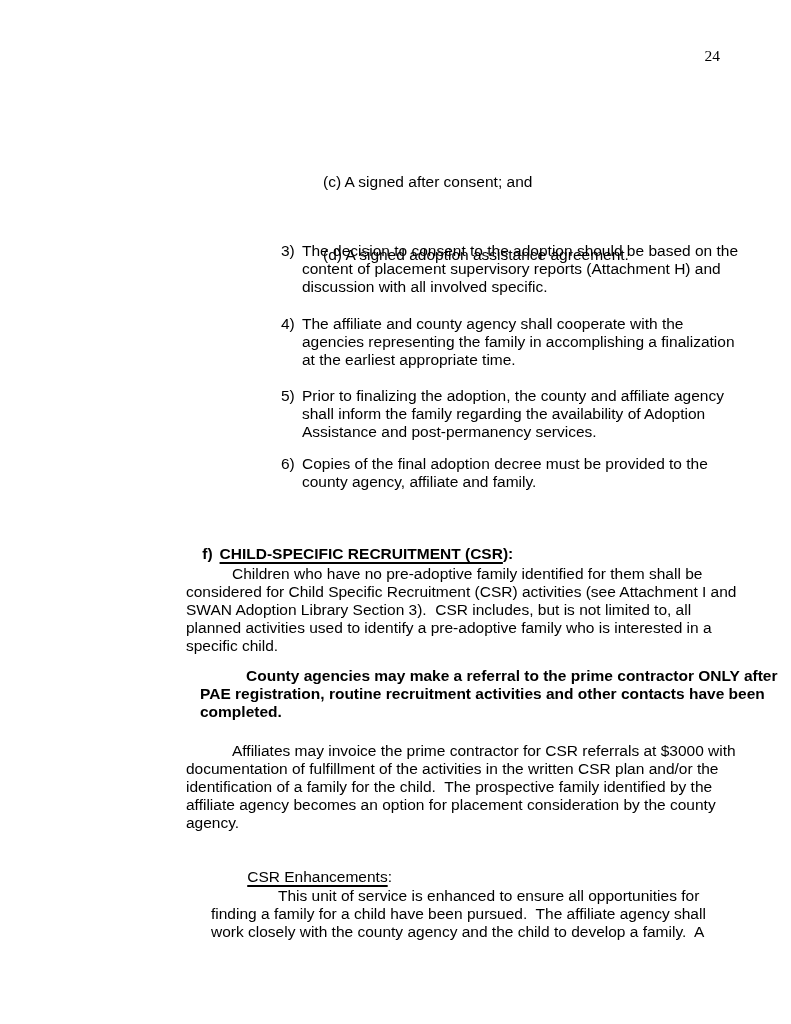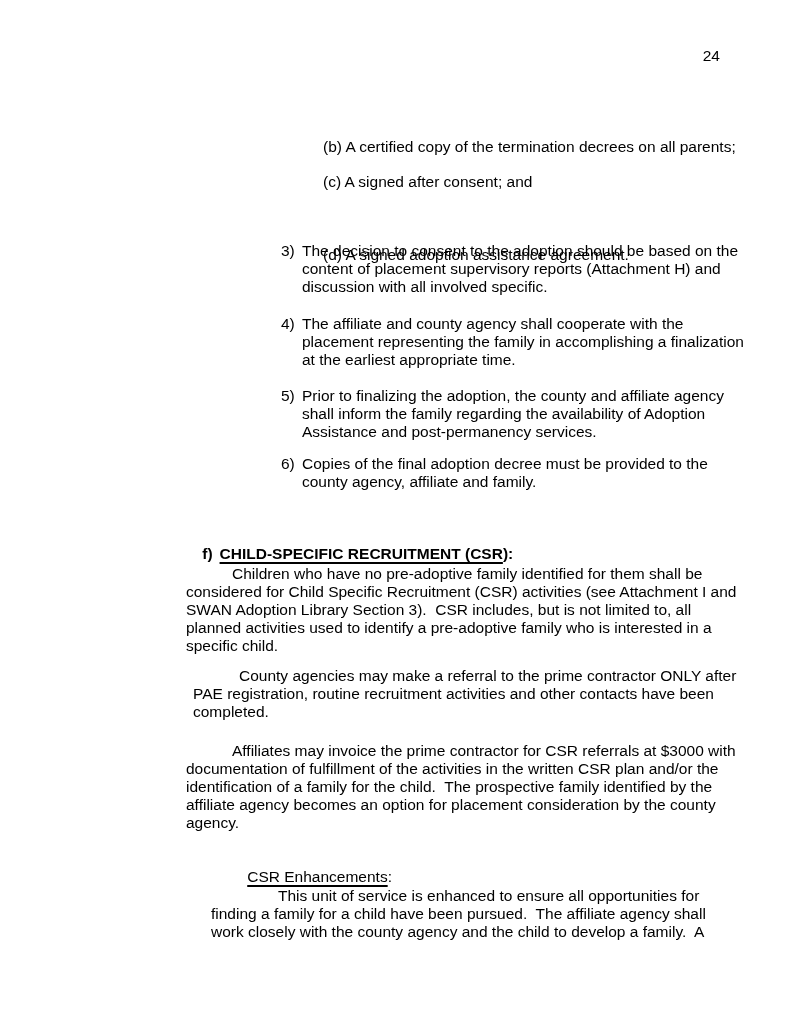--- a/index.html
+++ b/index.html
@@ -17,21 +17,21 @@
     font-family: "Liberation Sans", "DejaVu Sans", sans-serif;
     font-size: 15.5px;
     line-height: 18px;
     overflow: hidden;
   }
   .abs {
     position: absolute;
     white-space: pre-wrap;
   }
   .header-left   { left: 45px;  top: 47px; }
-  .page-num      { top: 47px;   right: 71px; text-align: right; }
+  .page-num      { top: 47px;   right: 71px; text-align: right; font-family: Liberation Serif, serif; }
 
   .li-a { left: 323px; top: 102px; }
   .li-b { left: 323px; top: 138px; }
   .li-c { left: 323px; top: 173px; }
   .li-d { left: 323px; top: 209px; margin-top: 37px; }
 
   .num-item { display: flex; }
   .num-item .num  { width: 21px; flex: 0 0 21px; }
   .num-item .body { white-space: pre-wrap; }
   .ni-3 { left: 281px; top: 242px; }
@@ -46,52 +46,51 @@
   }
   .section-heading .ul {
     text-decoration: underline;
     text-decoration-thickness: 1.5px;
     text-underline-offset: 3px;
   }
   .section-heading .prefix { margin-right: 7px; }
 
   .para { white-space: pre-wrap; }
   .p1 { left: 186px; top: 565px; text-indent: 46px; }
-  .p2 { left: 193px; top: 667px; text-indent: 46px; }
+  .p2 { left: 200px; top: 667px; text-indent: 46px; font-weight: bold; }
   .p3 { left: 186px; top: 742px; text-indent: 46px; }
   .p4 { left: 211px; top: 887px; text-indent: 67px; }
 
   .csr-heading { left: 230px; top: 850px; white-space: pre; }
   .csr-heading .ul {
     text-decoration: underline;
     text-decoration-thickness: 1.5px;
     text-underline-offset: 3px;
   }
 </style>
 </head>
 <body>
 
 <div class="page">
 
   <div class="abs page-num">24</div>
 
-  <div class="abs li-b">(b) A certified copy of the termination decrees on all parents;</div>
   <div class="abs li-c">(c) A signed after consent; and</div>
   <div class="abs li-d">(d) A signed adoption assistance agreement.</div>
 
   <div class="abs num-item ni-3">
     <span class="num">3)</span>
     <div class="body">The decision to consent to the adoption should be based on the
 content of placement supervisory reports (Attachment H) and
 discussion with all involved specific.</div>
   </div>
   <div class="abs num-item ni-4">
     <span class="num">4)</span>
     <div class="body">The affiliate and county agency shall cooperate with the
-placement representing the family in accomplishing a finalization
+agencies representing the family in accomplishing a finalization
 at the earliest appropriate time.</div>
   </div>
   <div class="abs num-item ni-5">
     <span class="num">5)</span>
     <div class="body">Prior to finalizing the adoption, the county and affiliate agency
 shall inform the family regarding the availability of Adoption
 Assistance and post-permanency services.</div>
   </div>
   <div class="abs num-item ni-6">
     <span class="num">6)</span>

